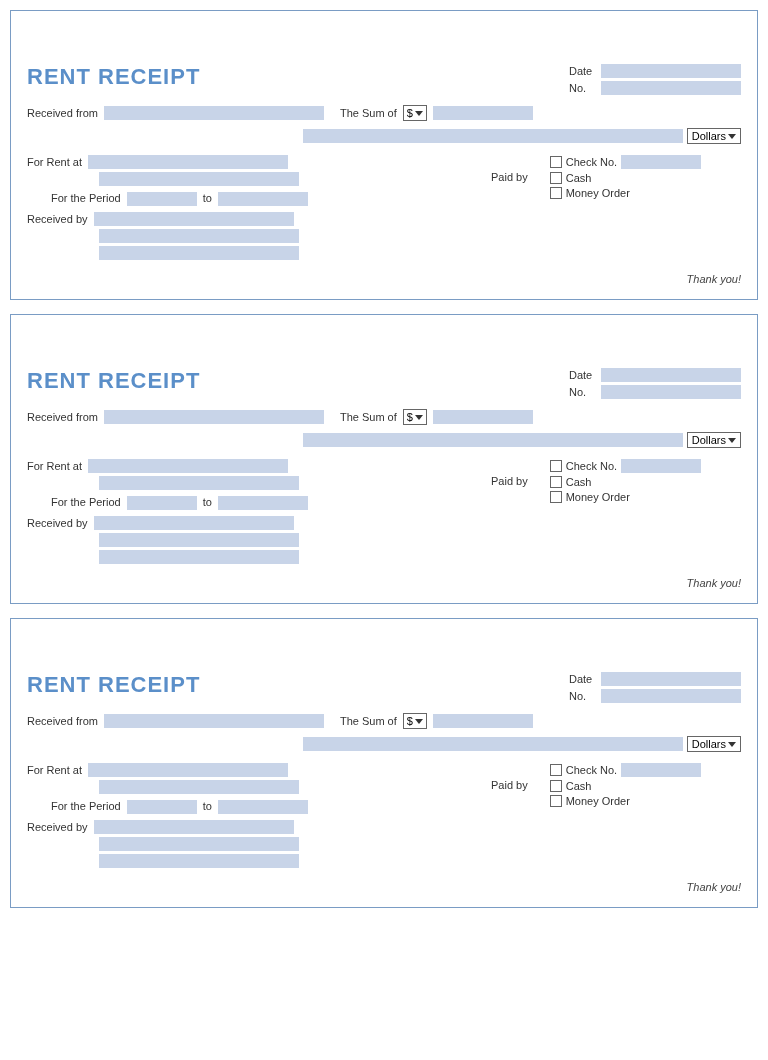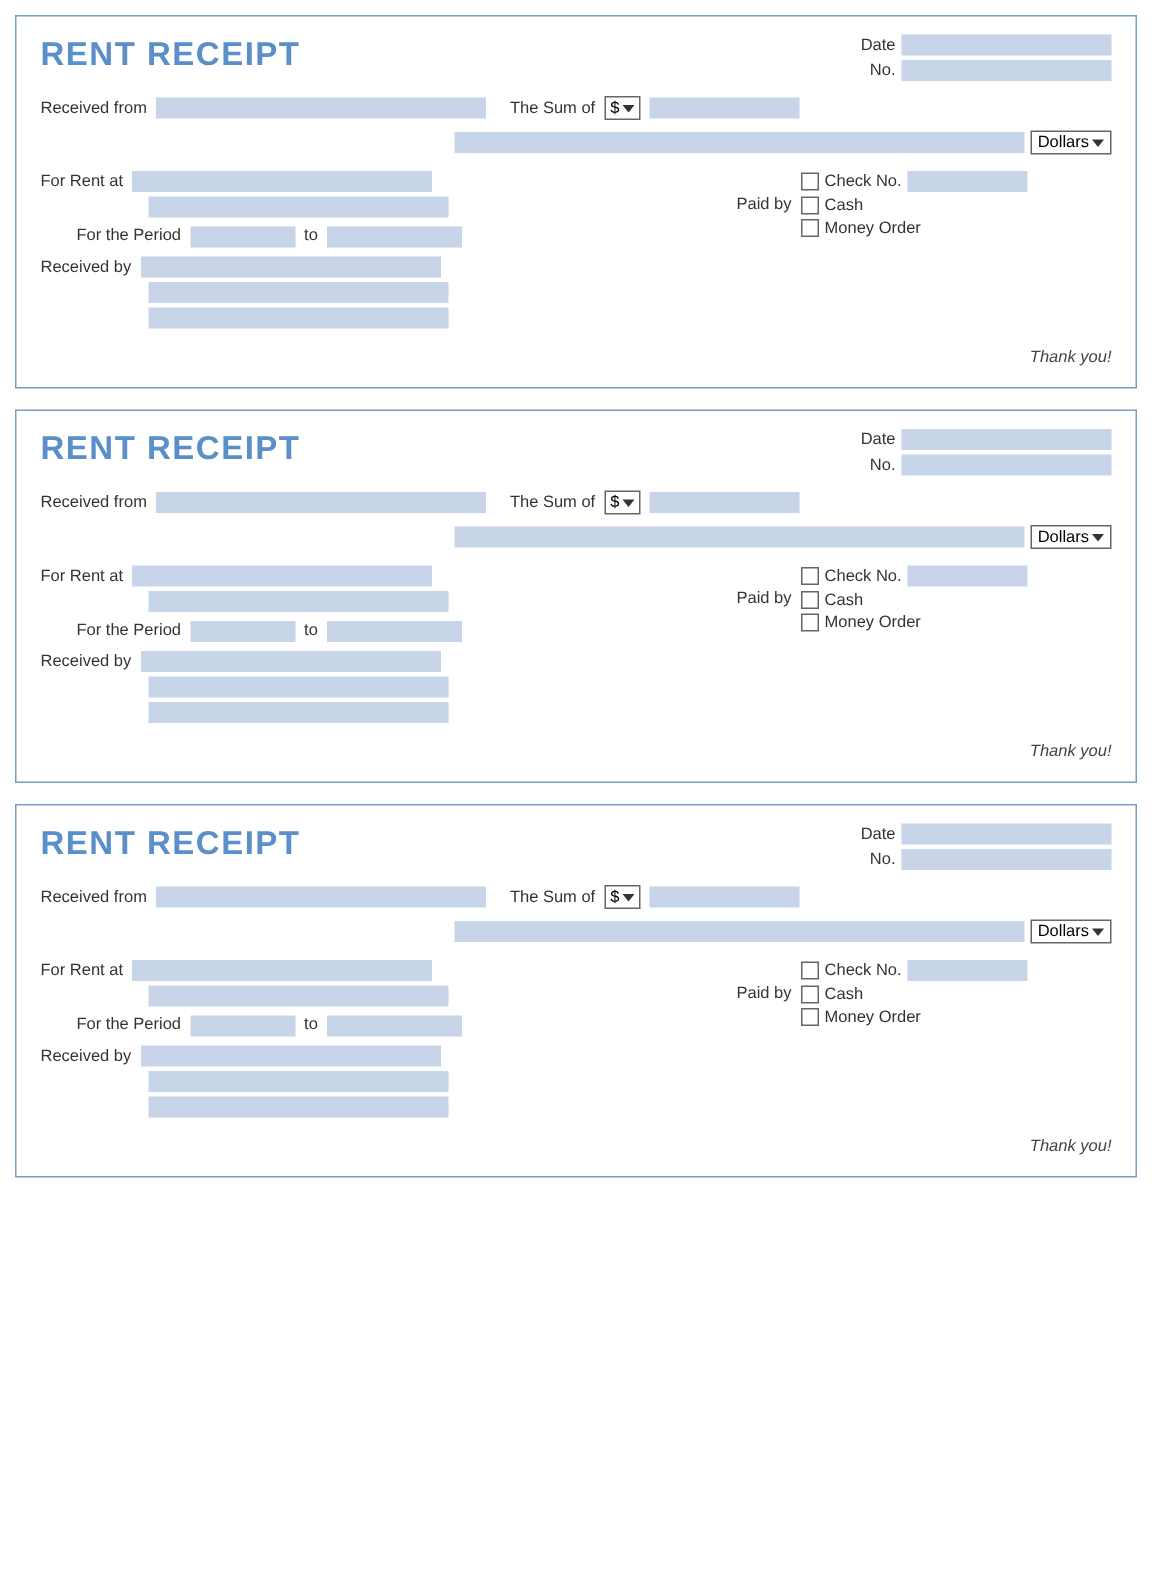--- a/index.html
+++ b/index.html
@@ -21,20 +21,21 @@
       border: 1.5px solid #7a9cc4;
       padding: 12px 16px 14px 16px;
       background: #fff;
     }
 
     .receipt-header {
       display: flex;
       justify-content: space-between;
       align-items: flex-start;
       margin-bottom: 10px;
+      margin-top: 41px;
     }
 
     .receipt-title {
       font-size: 22px;
       font-weight: bold;
       color: #5b8fc9;
       letter-spacing: 1px;
     }
 
     .date-no-section {
@@ -47,21 +48,20 @@
     .date-no-row {
       display: flex;
       align-items: center;
       gap: 4px;
     }
 
     .date-no-label {
       font-size: 11px;
       color: #333;
       min-width: 28px;
-      text-align: right;
     }
 
     .field-line {
       background: #c8d4e8;
       height: 14px;
       display: inline-block;
       border: none;
     }
 
     .field-line-long { width: 140px; }
@@ -118,20 +118,21 @@
     .checkbox-group {
       display: flex;
       flex-direction: column;
       gap: 3px;
     }
 
     .checkbox-row {
       display: flex;
       align-items: center;
       gap: 4px;
+      margin-left: 16px;
     }
 
     .checkbox-box {
       width: 12px;
       height: 12px;
       border: 1px solid #666;
       background: #fff;
       display: inline-block;
       flex-shrink: 0;
     }

